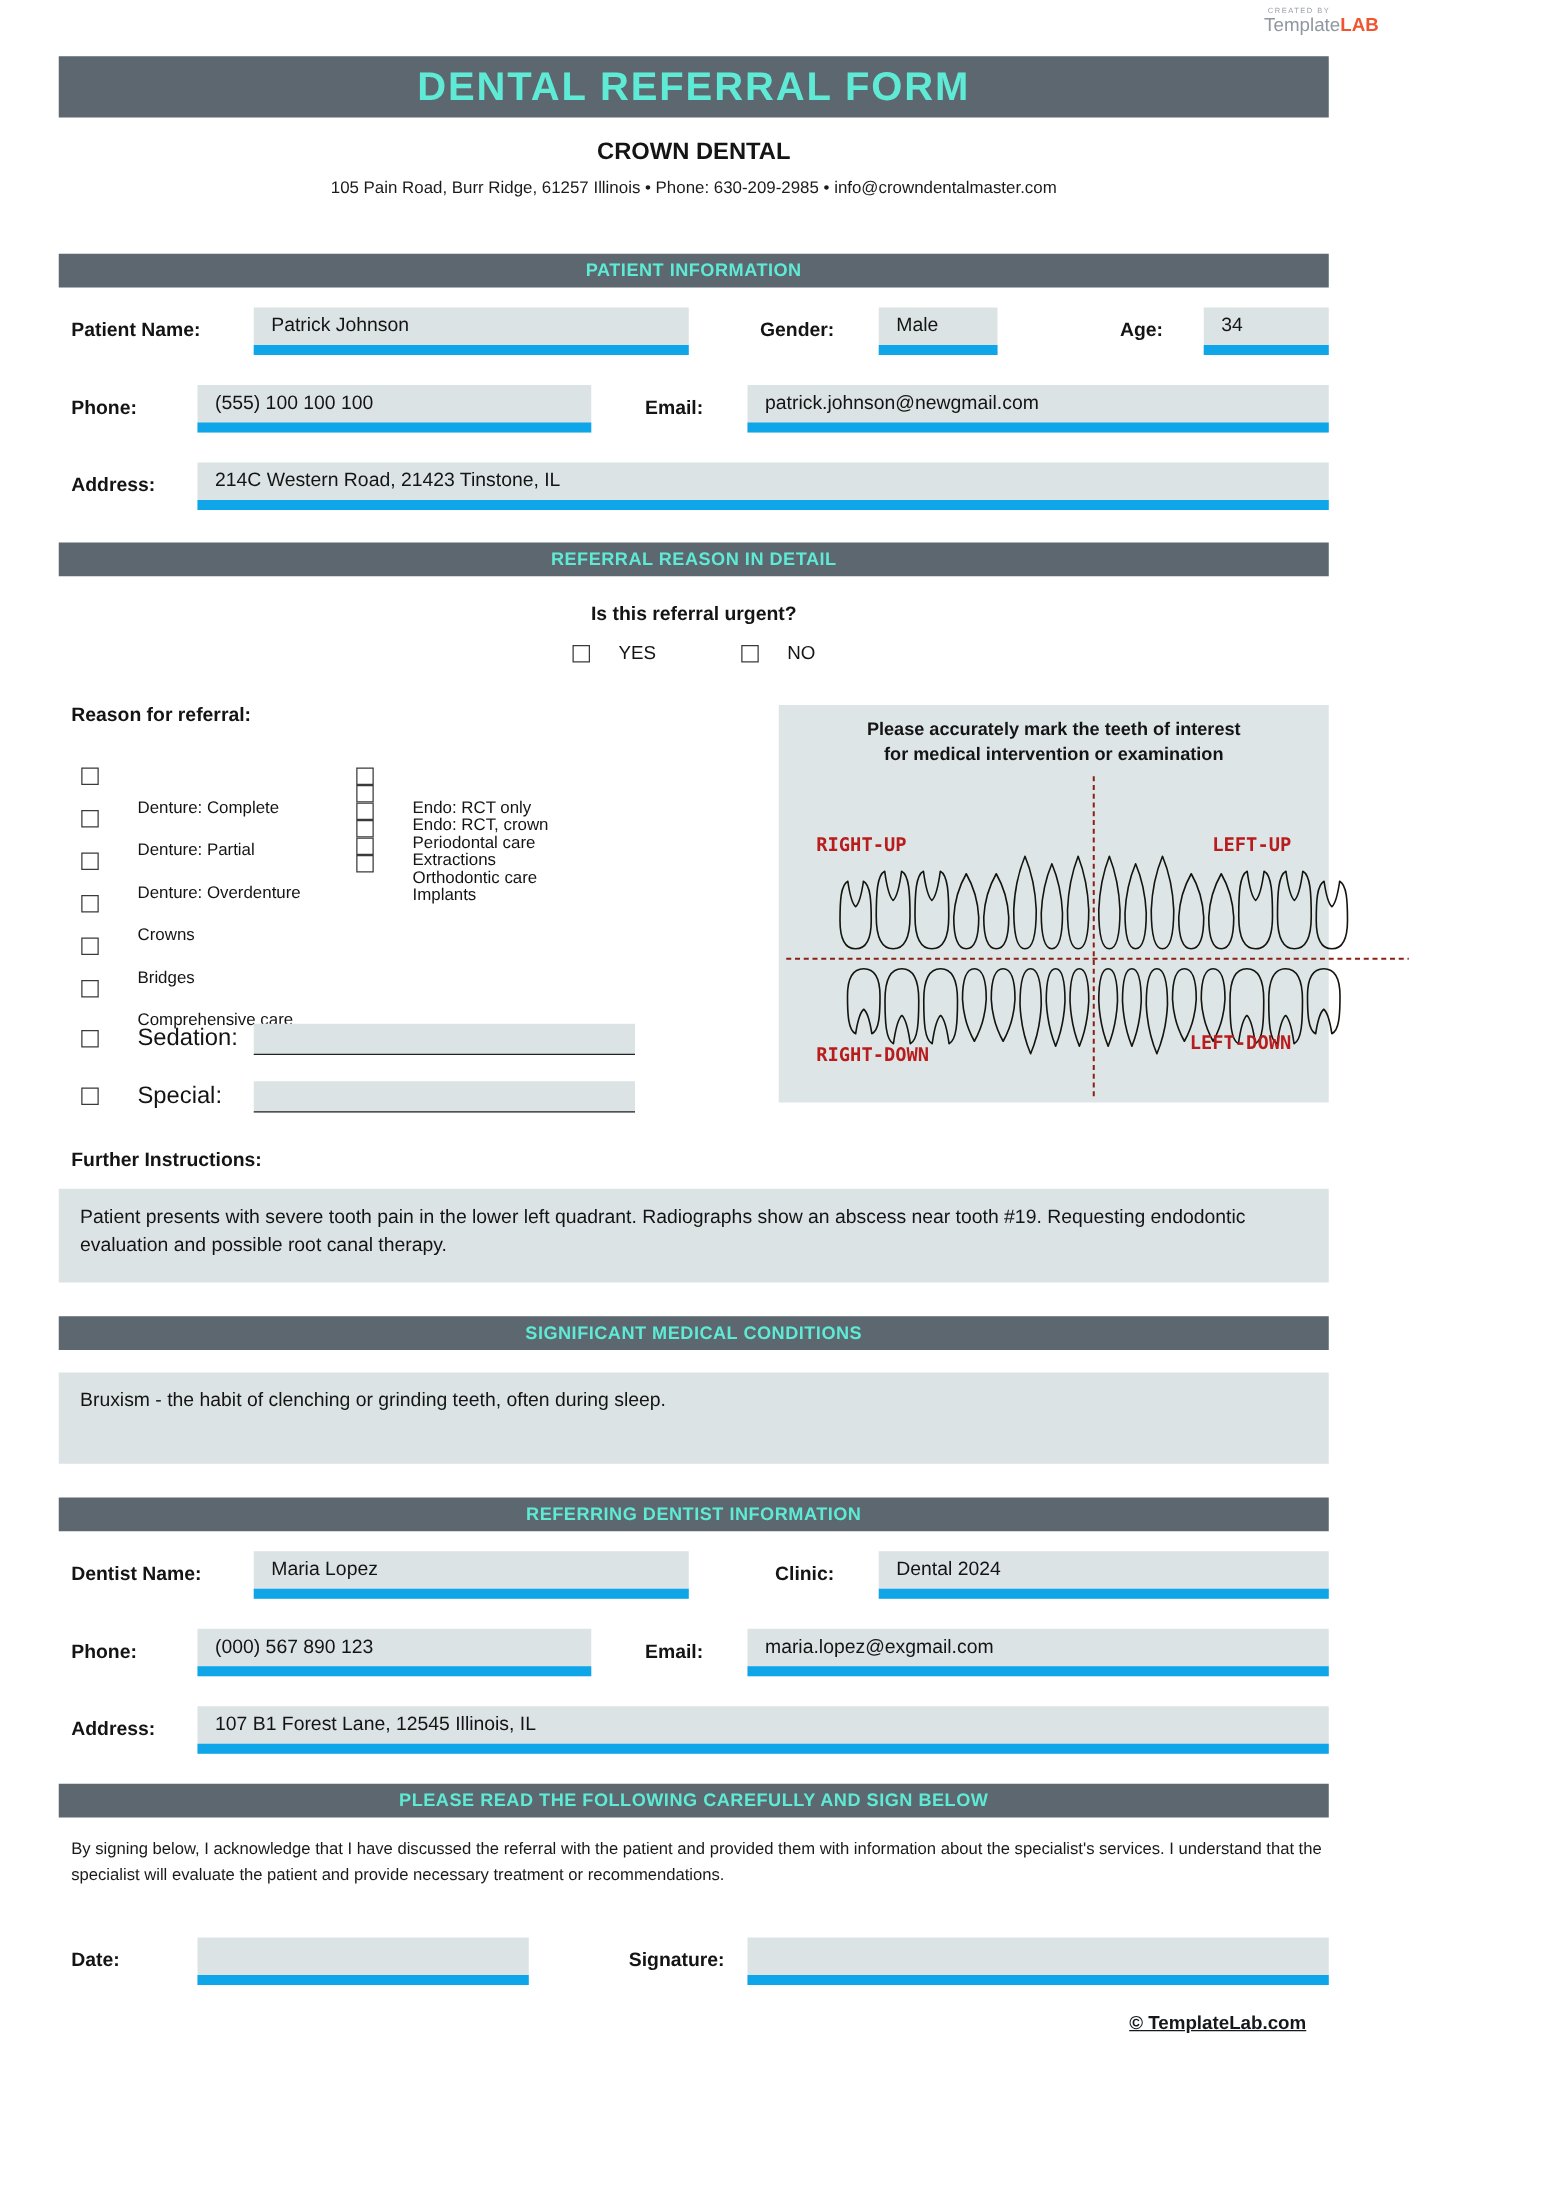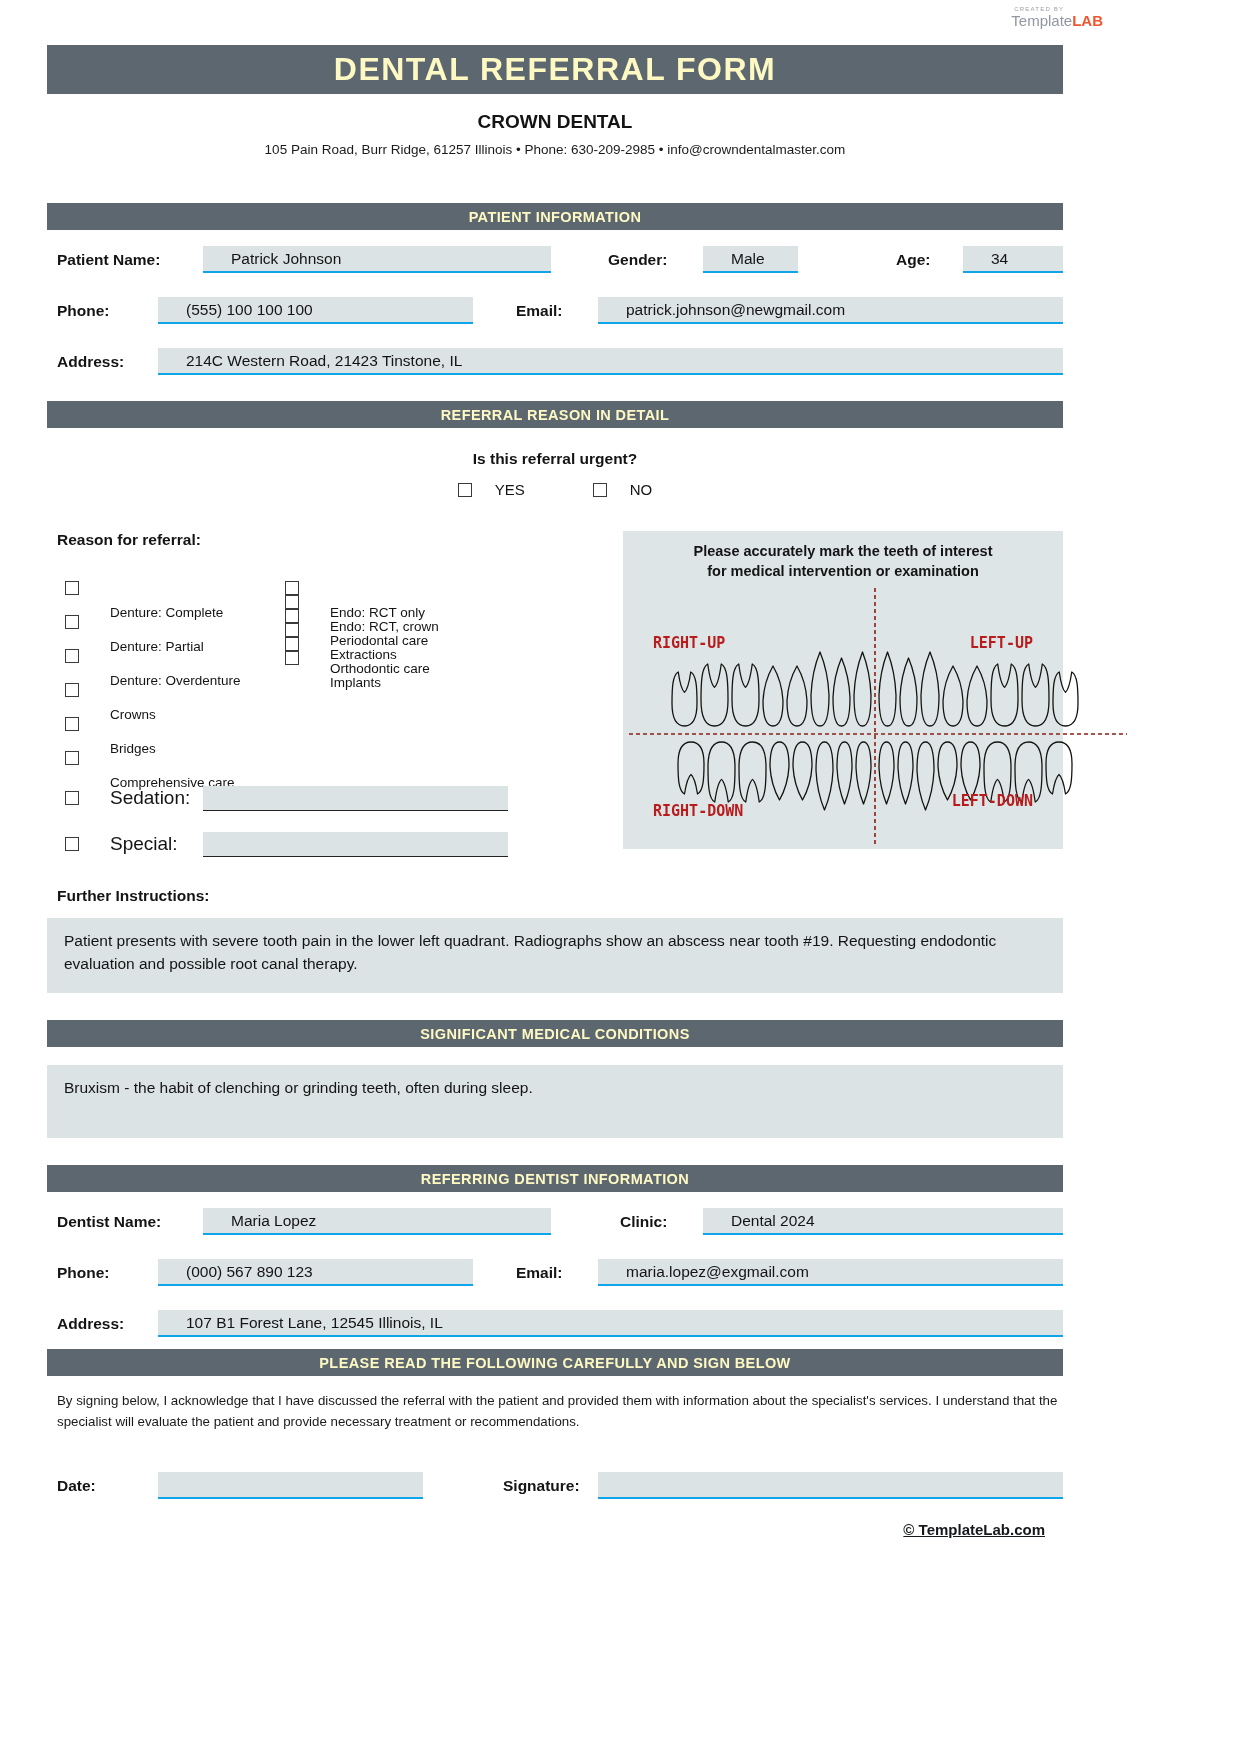--- a/index.html
+++ b/index.html
@@ -1,30 +1,30 @@
 <!DOCTYPE html>
 <html><head>
 <meta charset="utf-8">
 <style>
   html,body{margin:0;padding:0;background:#ffffff;}
   body{width:1240px;height:1754px;font-family:"Liberation Sans",sans-serif;color:#141414;position:relative;}
   .page{width:1016px;margin-left:47px;position:relative;padding-top:45px;}
 
-  .bar{background:#5c6770;color:#fef9c3;font-weight:bold;display:flex;align-items:center;justify-content:center;}
+  .bar{background:#5c6770;color:#5eead4;font-weight:bold;display:flex;align-items:center;justify-content:center;}
   .title-bar{height:49px;font-size:32px;letter-spacing:1.5px;}
   .section-bar{height:27px;font-size:14.5px;letter-spacing:0.4px;}
 
   .clinic-name{text-align:center;font-size:19px;font-weight:bold;margin-top:17px;}
   .clinic-address{text-align:center;font-size:13.5px;margin-top:9px;color:#1b1b1b;}
 
   .mt-section{margin-top:46px;}
   .row{display:flex;align-items:center;padding-left:10px;}
   .lbl{font-weight:bold;font-size:15.5px;flex:none;}
-  .field{background:#dce3e5;border-bottom:2px solid #0ea5e9;height:27px;display:flex;align-items:center;
-         padding:0 28px;font-size:15.5px;box-sizing:border-box;flex:none;white-space:nowrap;overflow:hidden;}
+  .field{background:#dce3e5;border-bottom:8px solid #0ea5e9;height:38px;display:flex;align-items:center;
+         padding:0 14px;font-size:15.5px;box-sizing:border-box;flex:none;white-space:nowrap;overflow:hidden;}
   .grow{flex:1 1 auto;}
 
   .urgent-q{text-align:center;font-weight:bold;font-size:15.5px;margin-top:22px;}
   .urgent-row{display:flex;justify-content:center;gap:68px;margin-top:13px;}
   .urgent-item{display:flex;align-items:center;gap:23px;font-size:15px;}
   .cb{width:14px;height:14px;border:1.6px solid #3a3a3a;background:#ffffff;flex:none;box-sizing:border-box;}
 
   .reason-area{display:flex;margin-top:33px;align-items:flex-start;}
   .reason-left{flex:1 1 auto;padding-left:10px;box-sizing:border-box;}
   .reason-title{font-weight:bold;font-size:15.5px;}
@@ -261,21 +261,21 @@
     <div class="field" style="width:315px;">(000) 567 890 123</div>
     <span class="lbl" style="margin-left:43px;width:82px;">Email:</span>
     <div class="field grow">maria.lopez@exgmail.com</div>
   </div>
 
   <div class="row" style="margin-top:24px;">
     <span class="lbl" style="width:101px;">Address:</span>
     <div class="field grow">107 B1 Forest Lane, 12545 Illinois, IL</div>
   </div>
 
-  <div class="bar section-bar" style="margin-top:12px;">PLEASE READ THE FOLLOWING CAREFULLY AND SIGN BELOW</div>
+  <div class="bar section-bar" style="margin-top:24px;">PLEASE READ THE FOLLOWING CAREFULLY AND SIGN BELOW</div>
 
   <div class="disclaimer">By signing below, I acknowledge that I have discussed the referral with the patient and provided them with information about the specialist's services. I understand that the specialist will evaluate the patient and provide necessary treatment or recommendations.</div>
 
   <div class="row" style="margin-top:40px;">
     <span class="lbl" style="width:101px;">Date:</span>
     <div class="field" style="width:265px;"></div>
     <span class="lbl" style="margin-left:80px;width:95px;">Signature:</span>
     <div class="field grow"></div>
   </div>
 

